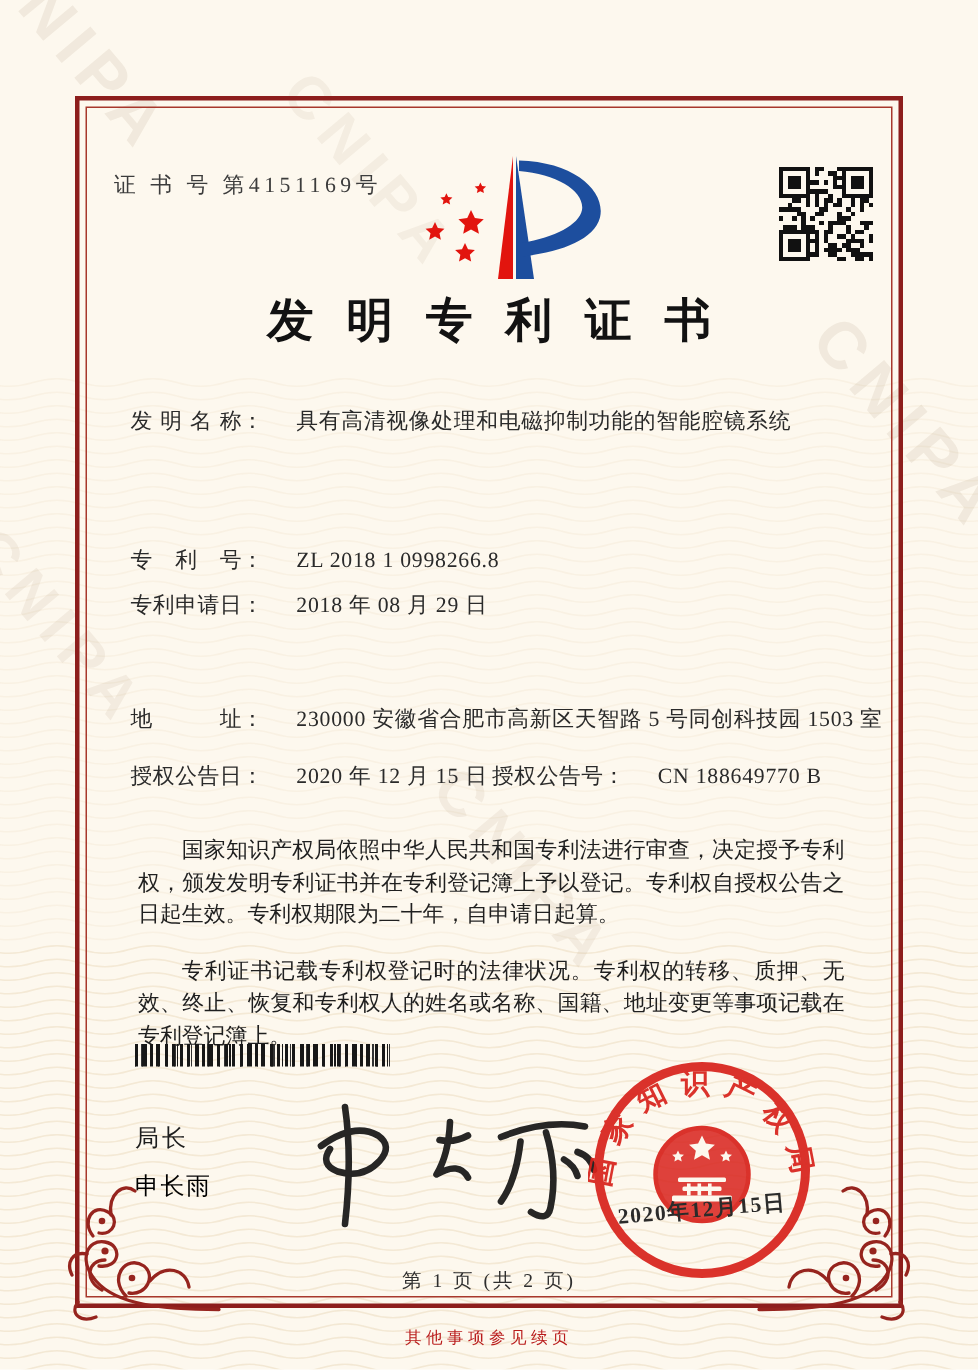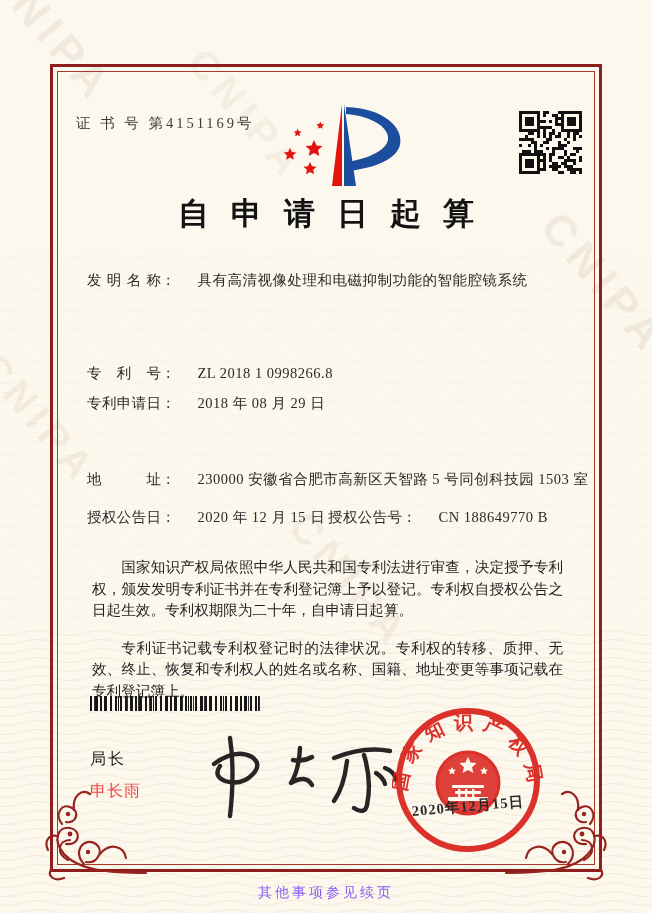--- a/index.html
+++ b/index.html
@@ -54,28 +54,28 @@
   .barcode{position:absolute;left:90px;top:696px;width:170px;height:15px;
     background:
       repeating-linear-gradient(90deg,#171717 0 2px,transparent 2px 5px),
       repeating-linear-gradient(90deg,#171717 0 1px,transparent 1px 7px),
       repeating-linear-gradient(90deg,transparent 0 4px,#333 4px 5px,transparent 5px 11px);
   }
   
   .sig-title{position:absolute;left:90px;top:749px;font-size:16px;letter-spacing:2px;
     font-family:"Liberation Sans","DejaVu Sans",sans-serif;color:#1d1d1d;text-align:right;}
   .sig-name{position:absolute;left:90px;top:781px;font-size:16px;letter-spacing:1px;
-    font-family:"Liberation Sans","DejaVu Sans",sans-serif;color:#ef4444;}
+    font-family:"Liberation Sans","DejaVu Sans",sans-serif;color:#000000;}
   .signature{position:absolute;left:196px;top:728px;}
   .seal{position:absolute;left:392px;top:705px;}
   
   .page-info{position:absolute;left:0;top:845px;width:652px;text-align:center;
     font-size:13px;letter-spacing:2px;color:#2e2e2e;}
   .continuation{position:absolute;left:0;top:884px;width:652px;text-align:center;
-    font-size:14px;letter-spacing:3px;color:#8b5cf6;}
+    font-size:11px;letter-spacing:3px;color:#b91c1c;}
 </style>
 </head>
 <body>
 
 <div class="page">
 
   <svg class="guilloche" aria-hidden="true">
     <defs>
       <path id="wave" d="M-10,0 q16,5 32,0 t32,0 t32,0 t32,0 t32,0 t32,0 t32,0 t32,0 t32,0 t32,0 t32,0 t32,0 t32,0 t32,0 t32,0 t32,0 t32,0 t32,0 t32,0 t32,0 t32,0" fill="none" stroke="#e7d5b4" stroke-width="1"></path>
     </defs>
@@ -439,21 +439,21 @@
       <rect x="18" y="19" width="1" height="1" fill="#111"></rect>
       <rect x="19" y="19" width="1" height="1" fill="#111"></rect>
       <rect x="20" y="19" width="1" height="1" fill="#111"></rect>
       <rect x="13" y="20" width="1" height="1" fill="#111"></rect>
       <rect x="14" y="20" width="1" height="1" fill="#111"></rect>
       <rect x="17" y="20" width="1" height="1" fill="#111"></rect>
       <rect x="18" y="20" width="1" height="1" fill="#111"></rect>
       <rect x="20" y="20" width="1" height="1" fill="#111"></rect>
     </svg>
 
-  <div class="doc-title">自申请日起算</div>
+  <div class="doc-title">发明专利证书</div>
 
   <div class="field-row row0">
     <span class="flabel">发明名称</span><span class="colon">：</span><span class="fvalue">具有高清视像处理和电磁抑制功能的智能腔镜系统</span>
   </div>
   <div class="field-row row2">
     <span class="flabel">专利号</span><span class="colon">：</span><span class="fvalue">ZL 2018 1 0998266.8</span>
   </div>
   <div class="field-row row3">
     <span class="flabel">专利申请日</span><span class="colon">：</span><span class="fvalue">2018 年 08 月 29 日</span>
   </div>
@@ -512,15 +512,16 @@
           <rect x="56" y="92" width="40" height="4" rx="1"></rect>
           <rect x="66" y="84" width="2.4" height="8"></rect>
           <rect x="73" y="84" width="2.4" height="8"></rect>
           <rect x="80" y="84" width="2.4" height="8"></rect>
         </g>
       </g>
       <text x="76" y="106" text-anchor="middle" transform="rotate(-5 76 102)" font-size="14.5" font-weight="bold" fill="#1b1b1b" letter-spacing="1" font-family="'Liberation Serif',serif">2020年12月15日</text>
     </g>
   </svg>
 
+  <div class="page-info">第 1 页 (共 2 页)</div>
   <div class="continuation">其他事项参见续页</div>
 
 </div>
 
 </body></html>

